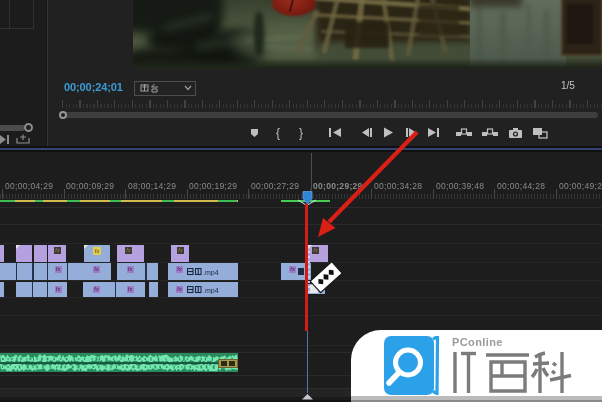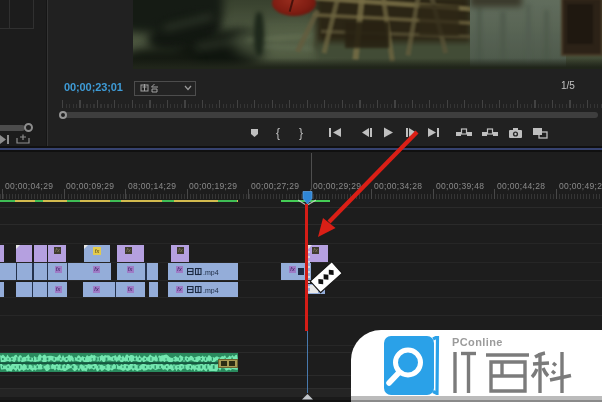--- a/index.html
+++ b/index.html
@@ -67,21 +67,21 @@
   <div class="abs" style="left:337px;top:-6px;width:52px;height:13px;background:#3c3a2c;filter:blur(3px);"></div>
 
   <div class="abs" style="left:428px;top:-3px;width:38px;height:55px;background:#2c2016;border:2px solid #4c3d28;filter:blur(.8px);"></div>
   <div class="abs" style="left:434px;top:4px;width:26px;height:40px;background:#1e150e;filter:blur(1px);"></div>
 
   <div class="abs" style="left:0;top:0;width:469px;height:69px;background:rgba(48,54,38,0.10);"></div>
 
   <div class="abs" style="left:0;top:58px;width:469px;height:11px;background:linear-gradient(180deg,rgba(20,24,16,0) 0%,#20251a 85%);"></div>
 </div>
 
-<div class="abs" style="left:64px;top:81px;color:#3e9bd6;font-size:11px;font-weight:bold;letter-spacing:-0.1px;">00;00;23;01</div>
+<div class="abs" style="left:64px;top:81px;color:#3e9bd6;font-size:11px;font-weight:bold;letter-spacing:-0.1px;">00;00;24;01</div>
 
 <div class="abs" style="left:134px;top:81px;width:60px;height:13px;border:1px solid #4d4d4d;background:#232323;"></div>
 <svg class="abs" style="left:140px;top:83px;" width="20" height="10" viewBox="0 0 20 10">
   <g stroke="#a2a2a2" stroke-width="1" fill="none">
     <rect x="1" y="2" width="7" height="6"></rect>
       <line x1="2.5" y1="4" x2="6.5" y2="4"></line>
       <line x1="4.5" y1="1" x2="4.5" y2="8"></line>
     <path d="M14.5 1 L11.5 4 H18 M12 6 H17 V9 H12 Z"></path>
   </g>
 </svg>
@@ -172,21 +172,21 @@
 <div class="abs" style="left:0;top:150px;width:602px;height:2px;background:#101010;"></div>
 
 <div class="abs" style="left:0;top:152px;width:602px;height:250px;background:#1d1d1d;"></div>
 
 <div class="abs" style="left:0;top:180.5px;width:602px;height:10px;color:#8a8a8a;font-size:8.5px;letter-spacing:.3px;white-space:nowrap;">
   <span class="abs" style="left:5px;">00;00;04;29</span>
   <span class="abs" style="left:66px;">00;00;09;29</span>
   <span class="abs" style="left:128px;">08;00;14;29</span>
   <span class="abs" style="left:189px;">00;00;19;29</span>
   <span class="abs" style="left:251px;">00;00;27;29</span>
-  <span class="abs" style="left:313px;">00;00;29;29</span>
+  <span class="abs" style="left:313px;font-weight:bold;">00;00;29;29</span>
   <span class="abs" style="left:374px;">00;00;34;28</span>
   <span class="abs" style="left:436px;">00;00;39;48</span>
   <span class="abs" style="left:497px;">00;00;44;28</span>
   <span class="abs" style="left:559px;">00;00;49;28</span>
 </div>
 
 <div class="abs" style="left:0;top:194px;width:602px;height:5px;
   background:repeating-linear-gradient(90deg,#353535 0,#353535 1px,transparent 1px,transparent 3.07px);"></div>
 <div class="abs" style="left:2px;top:189px;width:600px;height:10px;
   background:repeating-linear-gradient(90deg,#484848 0,#484848 1px,transparent 1px,transparent 61.53px);"></div>

